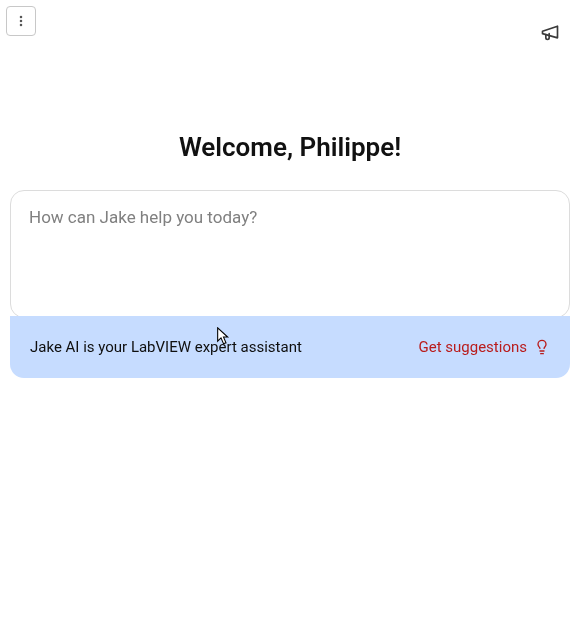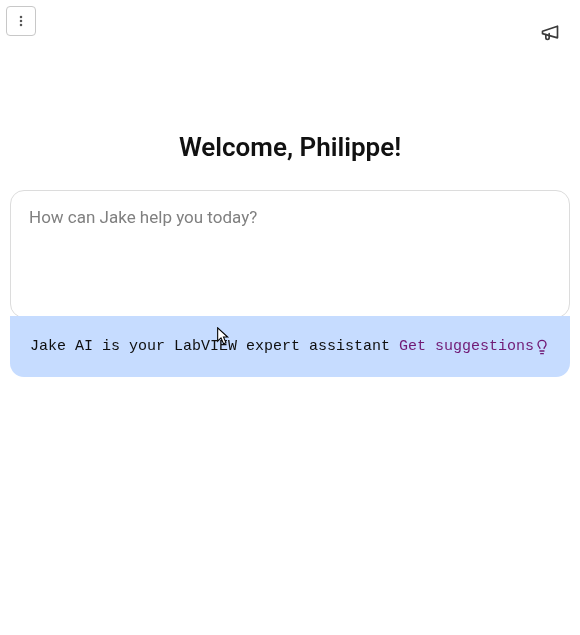--- a/index.html
+++ b/index.html
@@ -85,32 +85,32 @@
     }
     .banner {
       margin-top: -2px;
       background: #c6dcff;
       border-bottom-left-radius: 14px;
       border-bottom-right-radius: 14px;
       padding: 22px 20px;
       display: flex;
       justify-content: space-between;
       align-items: center;
-      font-family: Liberation Mono, monospace;
     }
     .banner-text {
       font-size: 15px;
       color: #0f0f0f;
       font-weight: 400;
     }
     .suggestions-btn {
       display: flex;
-      align-items: flex-end;
+      align-items: center;
+      gap: 7px;
       font-size: 15px;
-      color: #701a75;
+      color: #b91c1c;
       background: transparent;
       border: none;
       cursor: pointer;
       font-family: inherit;
     }
     .suggestions-btn svg {
       width: 16px;
       height: 16px;
     }
     .cursor-pointer {

